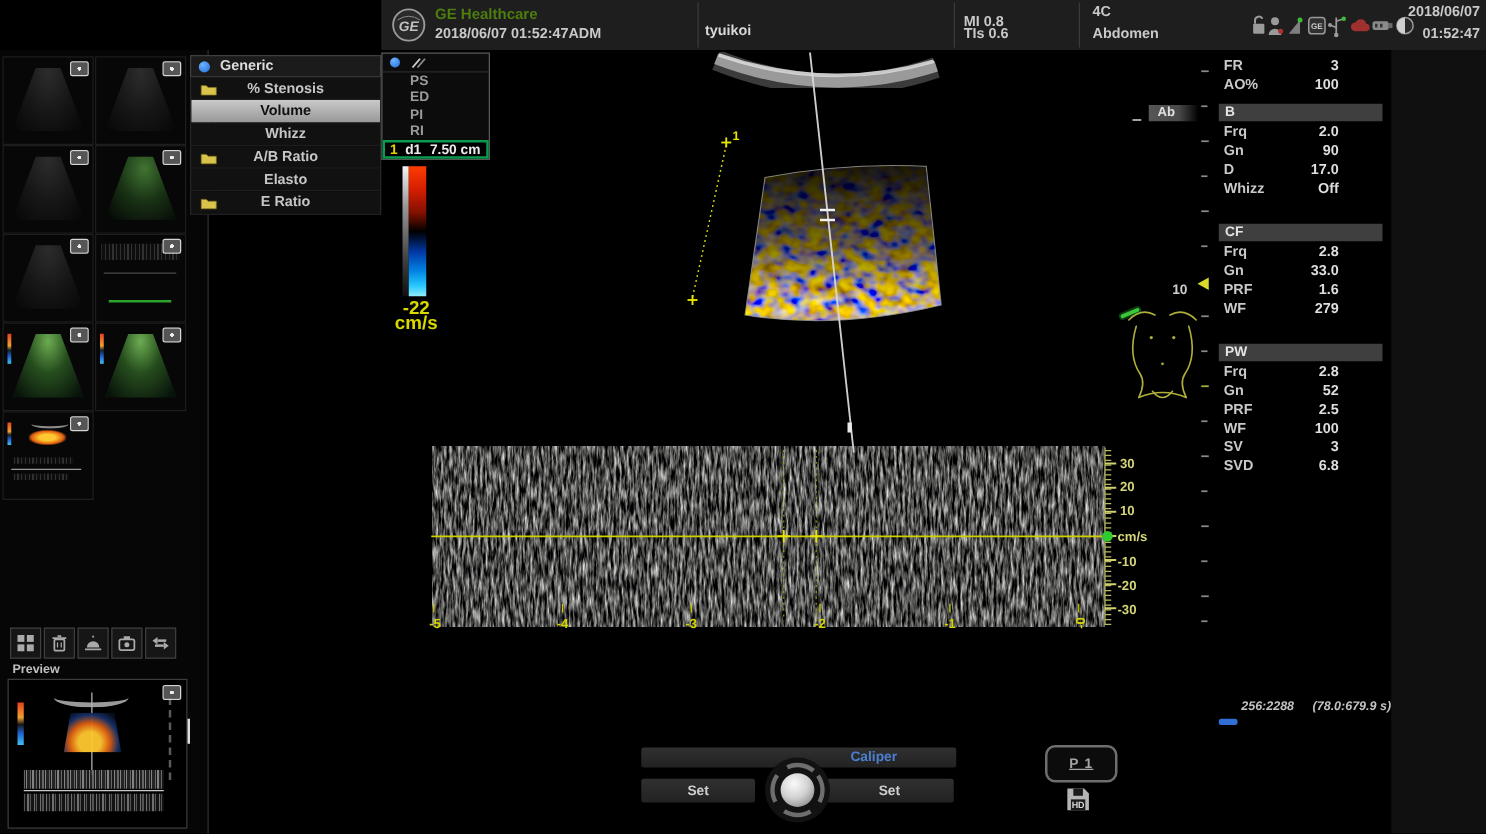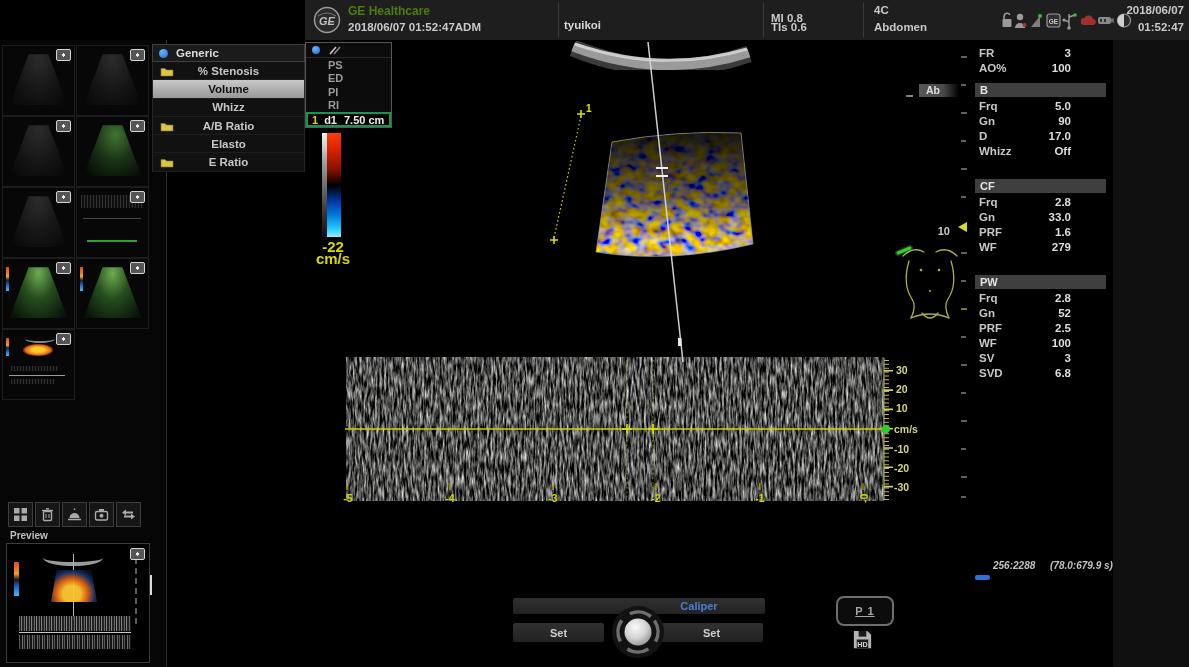--- a/index.html
+++ b/index.html
@@ -479,21 +479,21 @@
         <span>FR</span>
         <span class="v">3</span>
       </div>
     <div class="prow">
         <span>AO%</span>
         <span class="v">100</span>
       </div>
     <div class="phead2">B</div>
     <div class="prow">
         <span>Frq</span>
-        <span class="v">5.0</span>
+        <span class="v">2.0</span>
       </div>
     <div class="prow">
         <span>Gn</span>
         <span class="v">90</span>
       </div>
     <div class="prow">
         <span>D</span>
         <span class="v">17.0</span>
       </div>
     <div class="prow">

